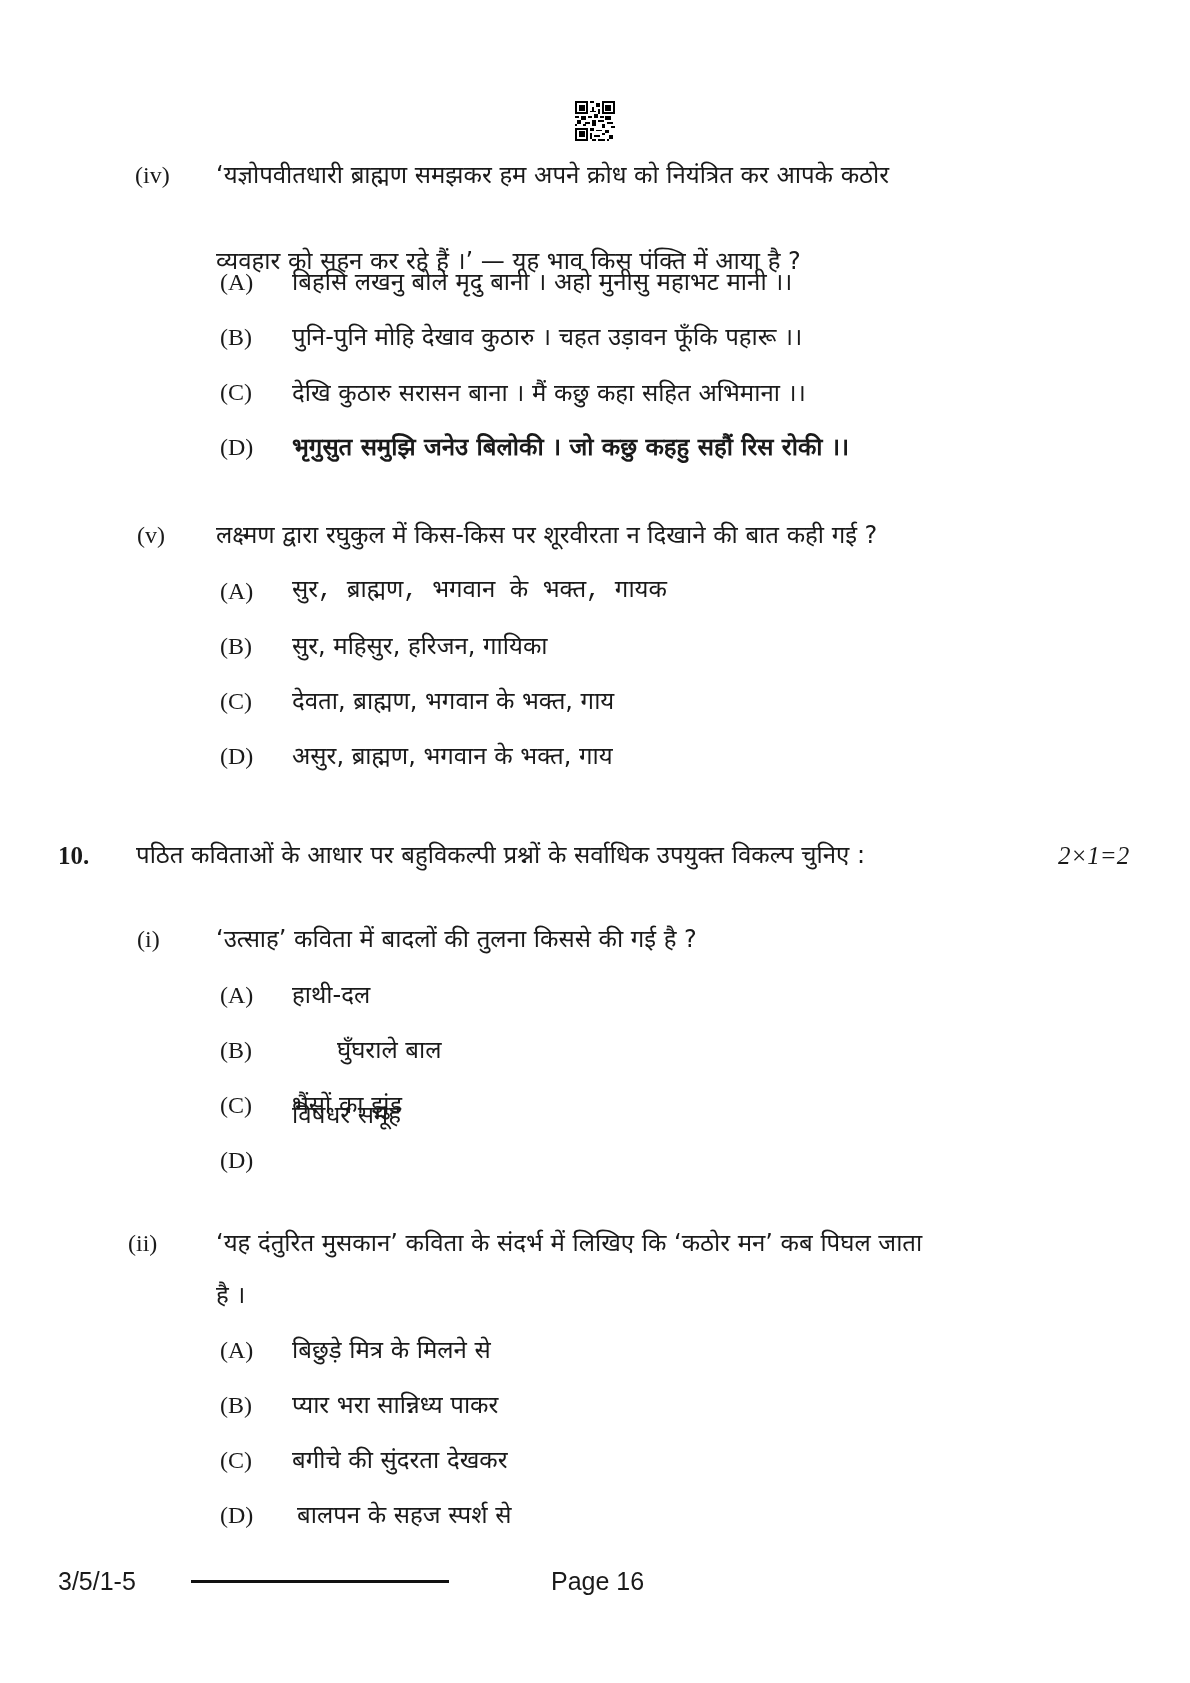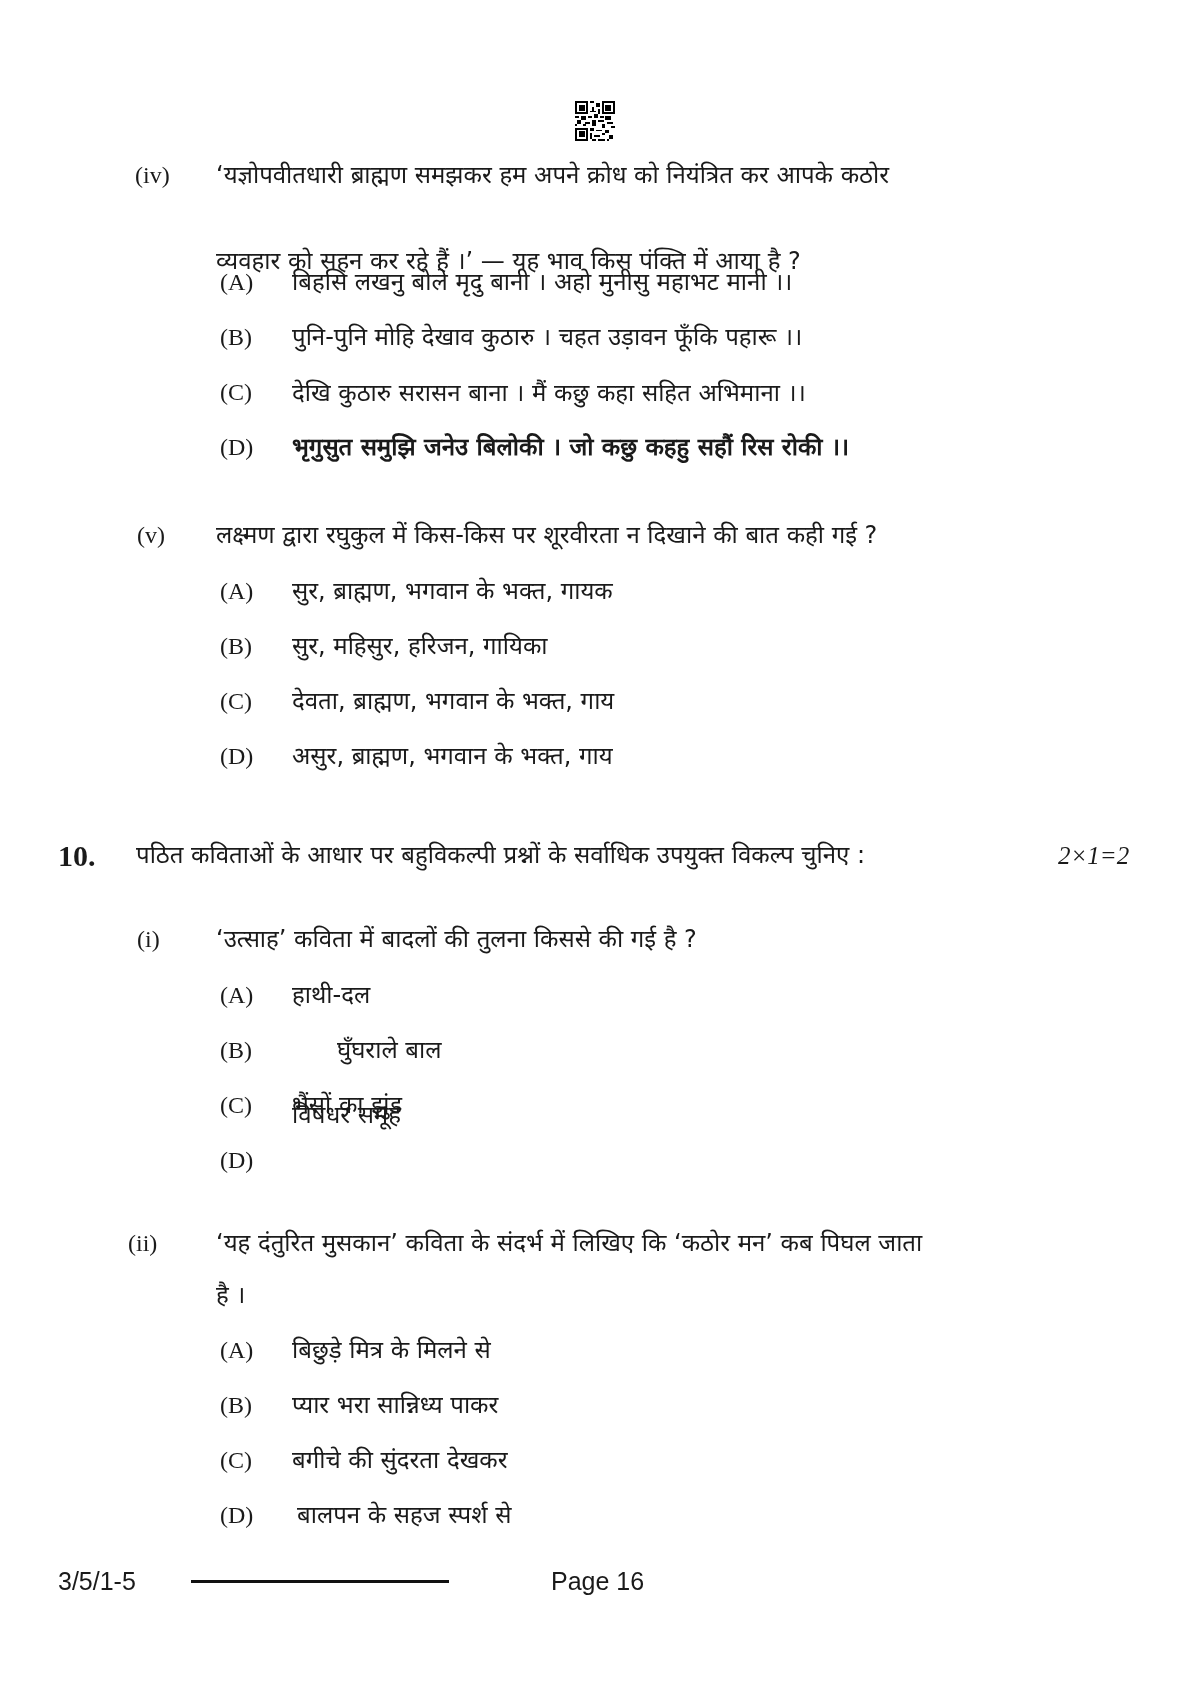--- a/index.html
+++ b/index.html
@@ -48,21 +48,21 @@
       position: absolute;
       font-family: "DejaVu Sans", "Liberation Sans", sans-serif;
       font-size: 24px;
       line-height: 30px;
       white-space: nowrap;
     }
     .qnum {
       position: absolute;
       font-family: "Liberation Serif", "DejaVu Serif", serif;
       font-weight: bold;
-      font-size: 30px;
+      font-size: 25px;
       line-height: 30px;
     }
     .marks {
       position: absolute;
       font-family: "Liberation Serif", "DejaVu Serif", serif;
       font-style: italic;
       font-size: 25px;
       line-height: 30px;
     }
     .footer-code {
@@ -156,21 +156,21 @@
 <div class="opt-text" style="left:292px; top:322px;">पुनि-पुनि मोहि देखाव कुठारु । चहत उड़ावन फूँकि पहारू  ।।</div>
 <div class="opt-label" style="left:220px; top:377px;">(C)</div>
 <div class="opt-text" style="left:292px; top:367px;margin-top:11px;">देखि कुठारु सरासन बाना । मैं कछु कहा सहित अभिमाना ।।</div>
 <div class="opt-label" style="left:220px; top:432px;">(D)</div>
 <div class="opt-text" style="left:292px; top:432px;font-weight:bold;">भृगुसुत समुझि जनेउ बिलोकी । जो कछु कहहु सहौं रिस रोकी ।।</div>
 
 <div class="q-label" style="left:137px; top:520px;">(v)</div>
 <div class="opt-text" style="left:216px; top:520px;">लक्ष्मण द्वारा रघुकुल में किस-किस पर शूरवीरता न दिखाने की बात कही गई ?</div>
 
 <div class="opt-label" style="left:220px; top:576px;">(A)</div>
-<div class="opt-text" style="left:292px; top:576px;">सुर, ब्राह्मण, भगवान के भक्त, गायक</div>
+<div class="opt-text" style="left:292px; top:576px;font-family:Liberation Mono, monospace;">सुर, ब्राह्मण, भगवान के भक्त, गायक</div>
 <div class="opt-label" style="left:220px; top:631px;">(B)</div>
 <div class="opt-text" style="left:292px; top:631px;">सुर, महिसुर, हरिजन, गायिका</div>
 <div class="opt-label" style="left:220px; top:686px;">(C)</div>
 <div class="opt-text" style="left:292px; top:686px;">देवता, ब्राह्मण, भगवान के भक्त, गाय</div>
 <div class="opt-label" style="left:220px; top:741px;">(D)</div>
 <div class="opt-text" style="left:292px; top:741px;">असुर, ब्राह्मण, भगवान के भक्त, गाय</div>
 
 <div class="qnum" style="left:58px; top:841px;">10.</div>
 <div class="opt-text" style="left:136px; top:840px;">पठित कविताओं के आधार पर बहुविकल्पी प्रश्नों के सर्वाधिक उपयुक्त विकल्प चुनिए :</div>
 <div class="marks" style="left:1058px; top:841px;">2×1=2</div>

